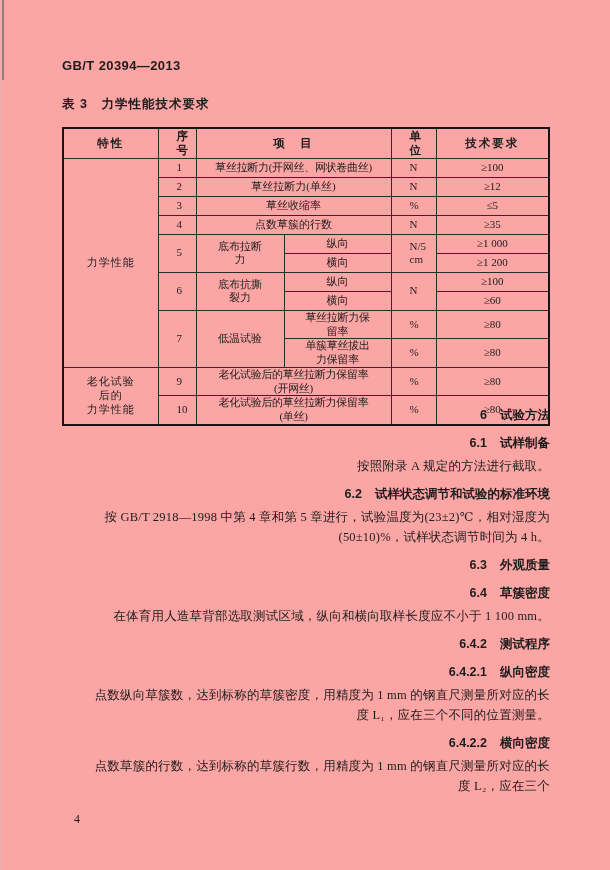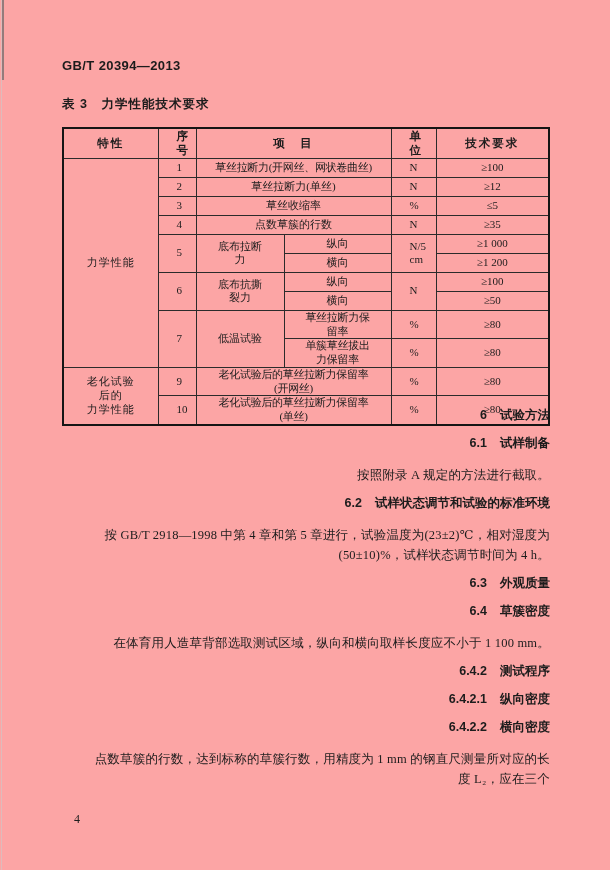--- a/index.html
+++ b/index.html
@@ -56,21 +56,21 @@
     position:absolute;left:58px;top:405px;width:492px;text-align:right;
   }
   .bh{
     font-family:"Liberation Sans","DejaVu Sans",sans-serif;
     font-weight:bold;font-size:12.5px;line-height:20px;
     margin-top:8px;
   }
   .bh:first-child{margin-top:0;}
   .bh .num{margin-right:13px;}
   .bp{
-    font-size:12.5px;line-height:20px;margin-top:12px;
+    font-size:12.5px;line-height:20px;margin-top:3px;
     text-indent:2em;letter-spacing:.2px;
   }
   .page-number{
     position:absolute;left:74px;top:812px;
     font-size:12px;font-family:"Liberation Serif","DejaVu Serif",serif;
   }
 </style>
 </head>
 <body>
 
@@ -137,21 +137,21 @@
     </tr>
     <tr>
       <td rowspan="2">6</td>
       <td rowspan="2">底布抗撕裂力</td>
       <td>纵向</td>
       <td rowspan="2">N</td>
       <td>≥100</td>
     </tr>
     <tr>
       <td>横向</td>
-      <td>≥50</td>
+      <td>≥60</td>
     </tr>
     <tr>
       <td rowspan="2">7</td>
       <td rowspan="2">低温试验</td>
       <td class="tight">草丝拉断力保留率</td>
       <td>%</td>
       <td>≥80</td>
     </tr>
     <tr>
       <td class="tight">单簇草丝拔出力保留率</td>
@@ -193,20 +193,21 @@
     <div class="bh">
       <span class="num">6.4</span><span>草簇密度</span>
     </div>
     <div class="bp">在体育用人造草背部选取测试区域，纵向和横向取样长度应不小于 1 100 mm。</div>
     <div class="bh">
       <span class="num">6.4.2</span><span>测试程序</span>
     </div>
     <div class="bh">
       <span class="num">6.4.2.1</span><span>纵向密度</span>
     </div>
+    <div class="bp">点数纵向草簇数，达到标称的草簇密度，用精度为 1 mm 的钢直尺测量所对应的长度 L₁，应在三个不同的位置测量。</div>
     <div class="bh">
       <span class="num">6.4.2.2</span><span>横向密度</span>
     </div>
     <div class="bp">点数草簇的行数，达到标称的草簇行数，用精度为 1 mm 的钢直尺测量所对应的长度 L₂，应在三个</div>
   </div>
 
   <div class="page-number">4</div>
 </div>
 
 </body></html>

